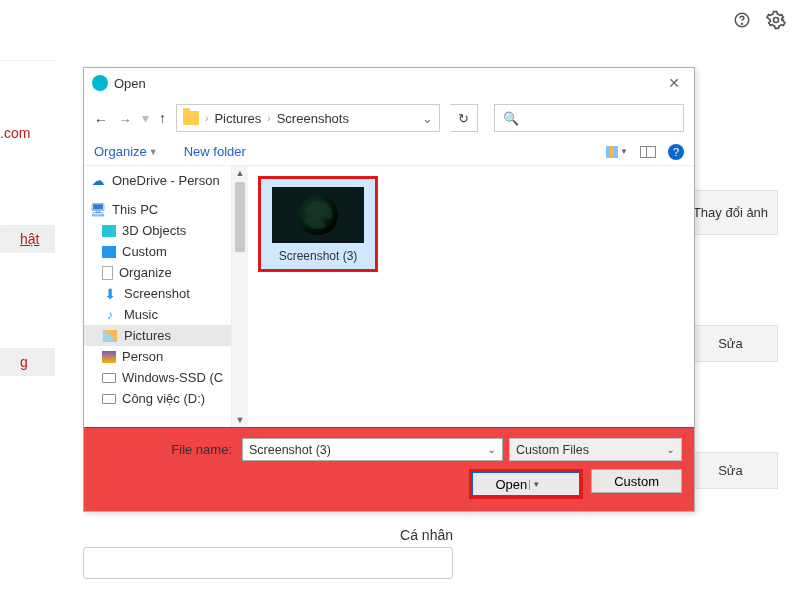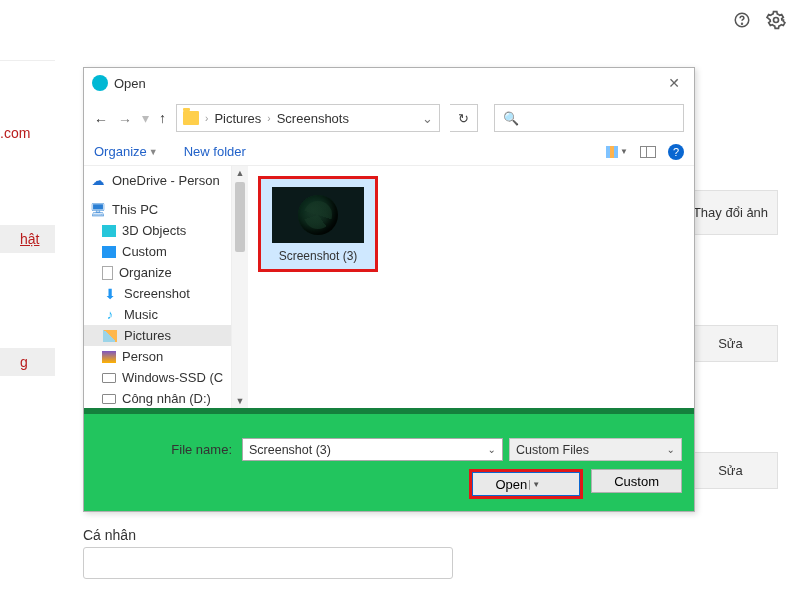--- a/index.html
+++ b/index.html
@@ -73,36 +73,36 @@
   .sc-btn { font-size:9px; color:#666;}
   .sc-thumb { width:10px; background:#c8c8c8; margin:4px 0; border-radius:2px;}
 
   .files { flex:1; padding:10px; position:relative;}
   .thumb-wrap { width:120px; border:3px solid #e01818; background:#cfe8ff; padding:8px 8px 6px; display:flex; flex-direction:column; align-items:center; gap:6px;}
   .thumb-img { width:92px; height:56px; background:#0b1a1a; display:flex; align-items:center; justify-content:center;}
   .garn { width:40px; height:40px; border-radius:50%; background:radial-gradient(circle at 35% 35%, #1a3b2a, #092116 70%); box-shadow: inset -4px -4px 10px #000, inset 4px 4px 10px #0a2a1c; position:relative;}
   .garn:after{ content:''; position:absolute; inset:6px; background:conic-gradient(#173826 0 30%, transparent 30% 40%, #173826 40% 70%, transparent 70% 80%, #173826 80%); border-radius:50%; opacity:.6;}
   .thumb-lbl { font-size:12px; color:#333;}
 
-  .footer { border-top:6px solid #15803d; background:#22c55e; padding:24px 12px 12px; }
+  .footer { border-top:1px solid #15803d; background:#ef4444; padding:10px 12px 12px; }
   .fn-row { display:flex; align-items:center; gap:6px; margin-bottom:8px;}
   .fn-row .lbl { width:140px; text-align:right; font-size:13px; padding-right:4px;}
   .fn-input { flex:1; height:23px; border:1px solid #aaa; background:#fff; padding:0 6px; display:flex; align-items:center; font-size:12.5px; position:relative;}
   .combo-caret { margin-left:auto; color:#555; font-size:10px;}
   .filter { width:173px; height:23px; border:1px solid #bfbfbf; background:#efefef; padding:0 6px; display:flex; align-items:center; font-size:12.5px;}
   .btn-row { display:flex; justify-content:flex-end; gap:2px; padding-right:0;}
   .open-wrap { border:3px solid #e01818; display:flex;}
   .btn { height:24px; padding:0 22px; background:#e9e9e9; border:1px solid #b0b0b0; font-size:13px; cursor:pointer; display:flex; align-items:center;}
   .btn.open { border:1px solid #0a67d1; background:#e9e9e9;}
   .btn.open:after{ content:''; border-left:1px solid #b0b0b0; margin-left:10px; padding-left:6px; }
   .btn.open .car { font-size:8px; color:#555; }
   .cancel { margin-left:6px;}
 
   .bg-bottom { position:absolute; left:83px; top:527px; font-size:14px; color:#333;}
-  .bg-bottom .sec { margin-bottom:30px;}
+  .bg-bottom .sec { margin-bottom:30px;text-align:right;}
   .bg-input { width:370px; height:32px; border:1px solid #ccc; border-radius:3px; margin-top:4px;}
 </style>
 </head>
 <body>
 
 <div class="top-bar">
   <span class="top-icon">
       <svg width="18" height="18" viewBox="0 0 24 24" fill="none" stroke="currentColor" stroke-width="2">
         <circle cx="12" cy="12" r="9"></circle>
         <path d="M9.5 9.5a2.5 2.5 0 015 0c0 1.5-2.5 2-2.5 3.5"></path>
@@ -227,21 +227,21 @@
         <div class="node indent">
           <span class="ico vid"></span>
           <span>Person</span>
         </div>
         <div class="node indent">
           <span class="ico disk"></span>
           <span>Windows-SSD (C</span>
         </div>
         <div class="node indent">
           <span class="ico disk2"></span>
-          <span>Công nhân (D:)</span>
+          <span>Công việc (D:)</span>
         </div>
       </div>
     <div class="scroll-rail">
       <span class="sc-btn">▲</span>
       <div class="sc-thumb" style="height:70px;"></div>
       <div style="flex:1"></div>
       <span class="sc-btn">▼</span>
     </div>
     <div class="files">
       <div class="thumb-wrap">

